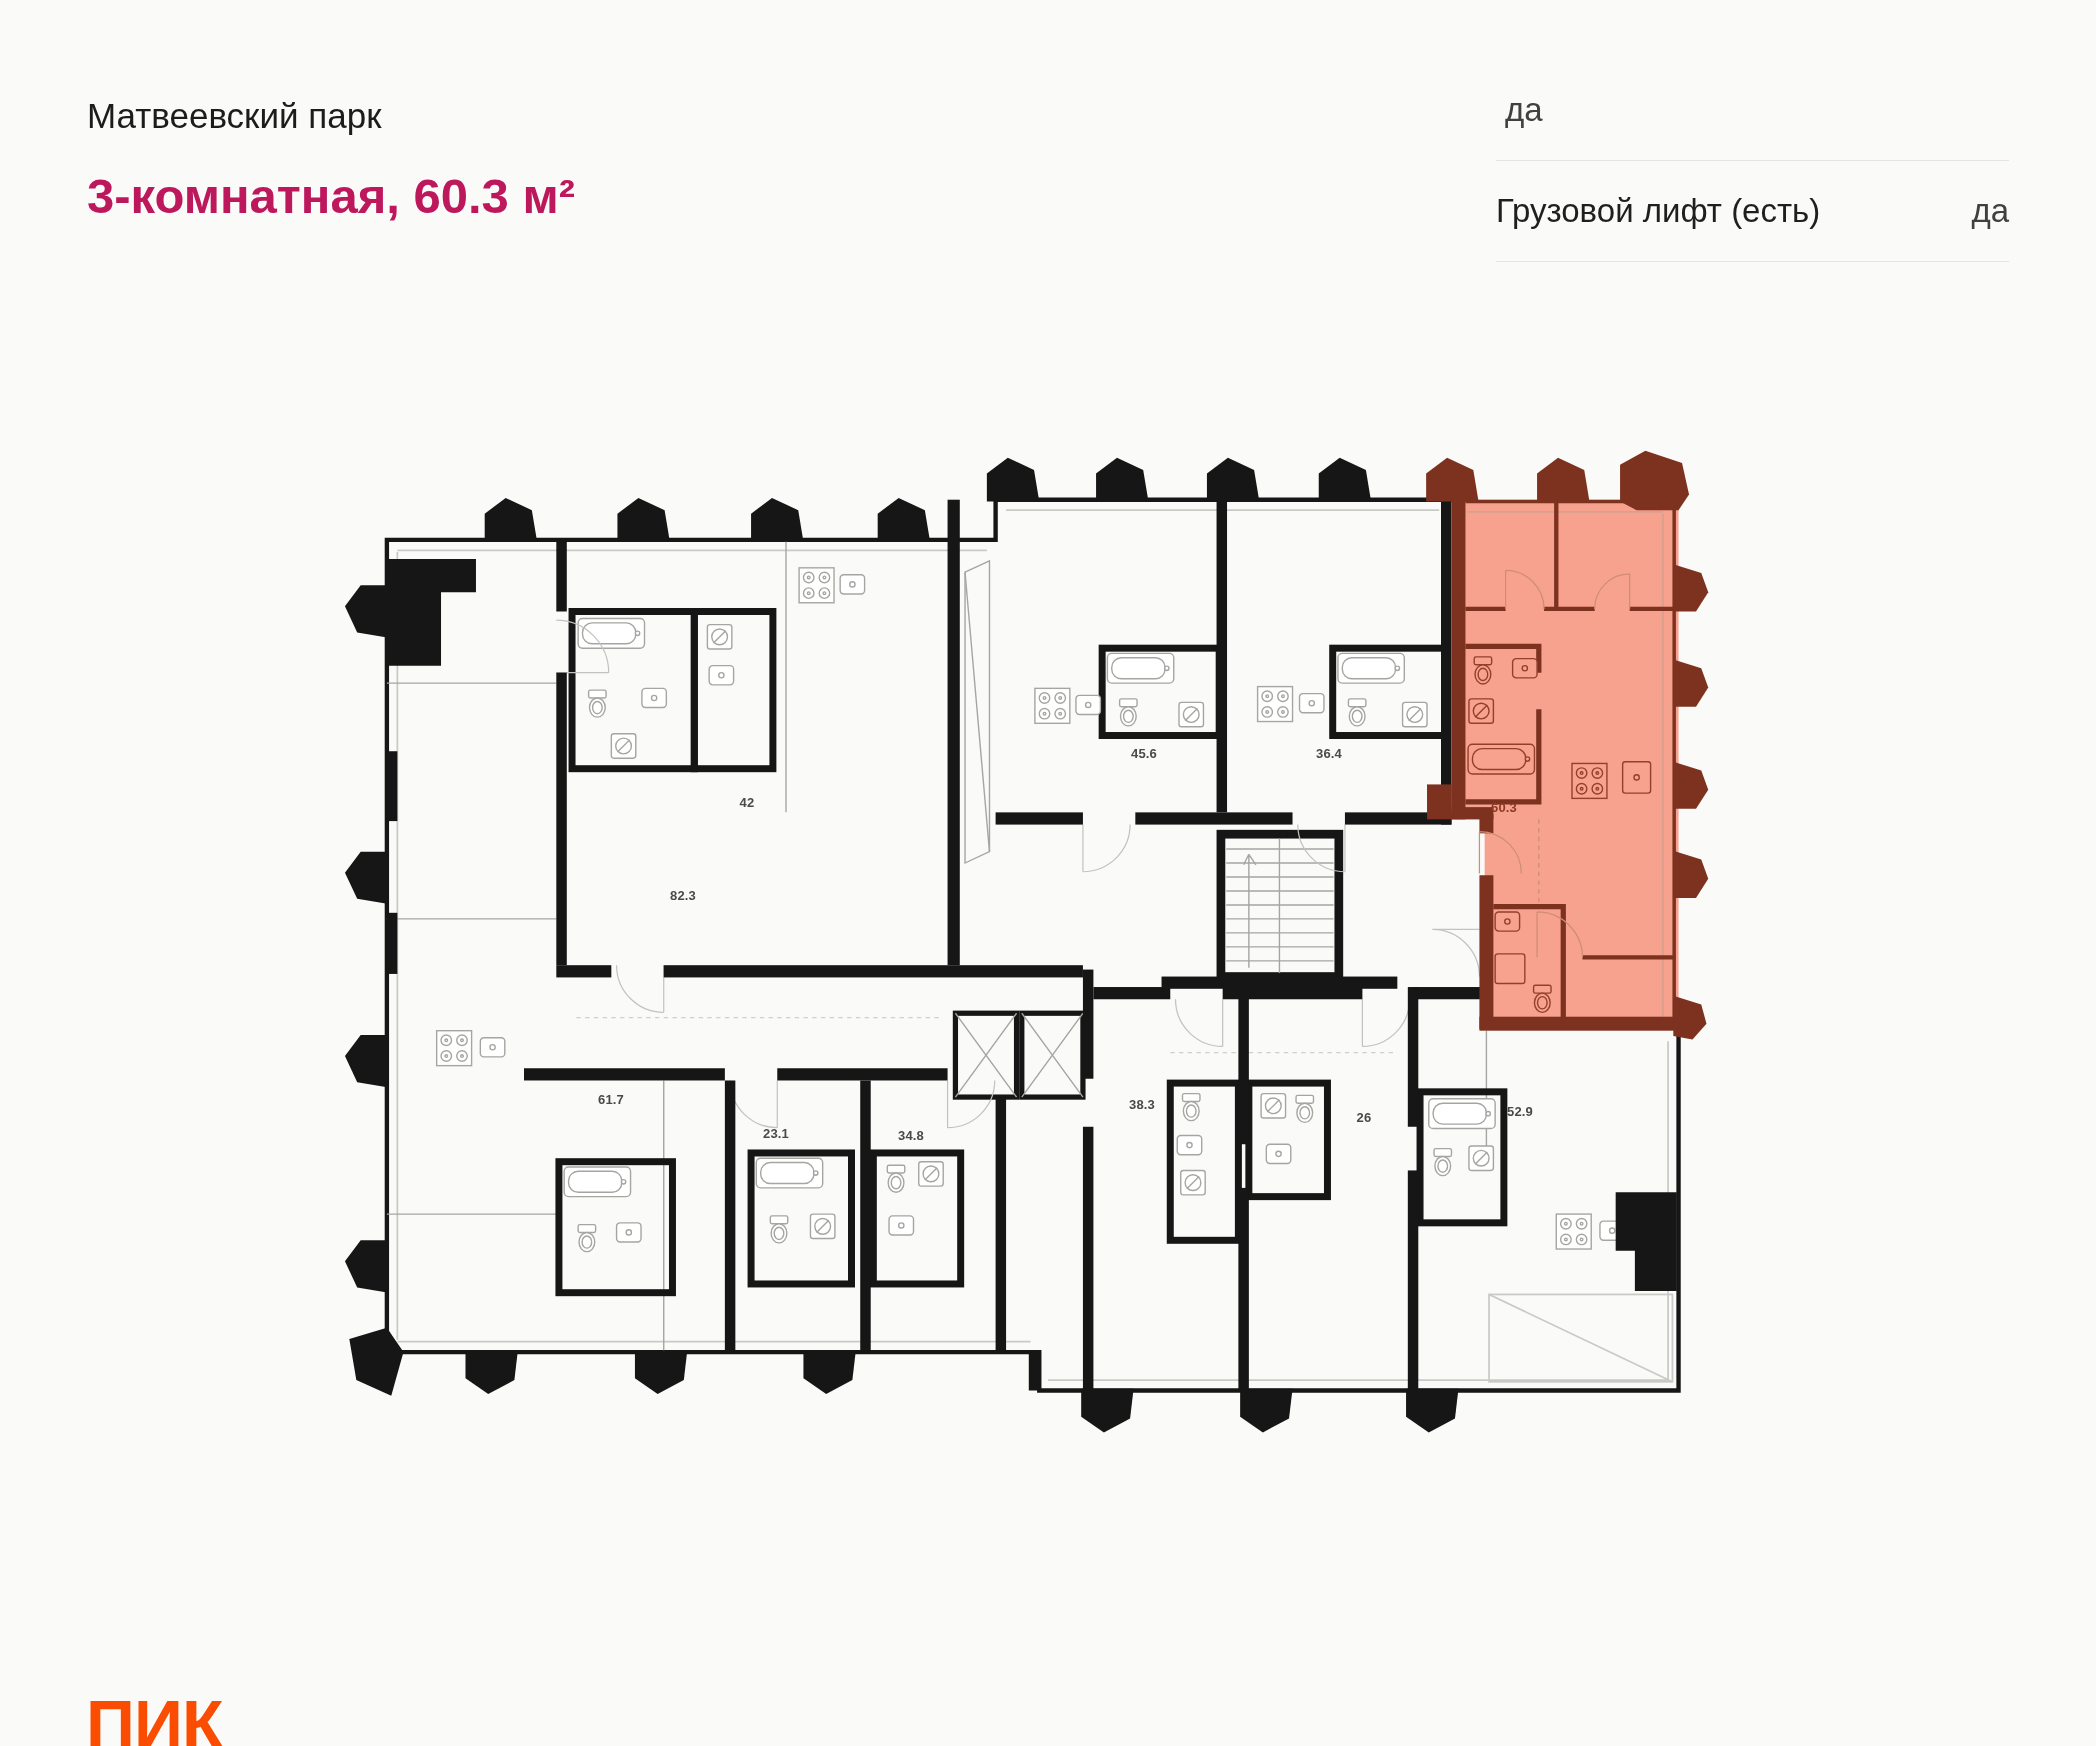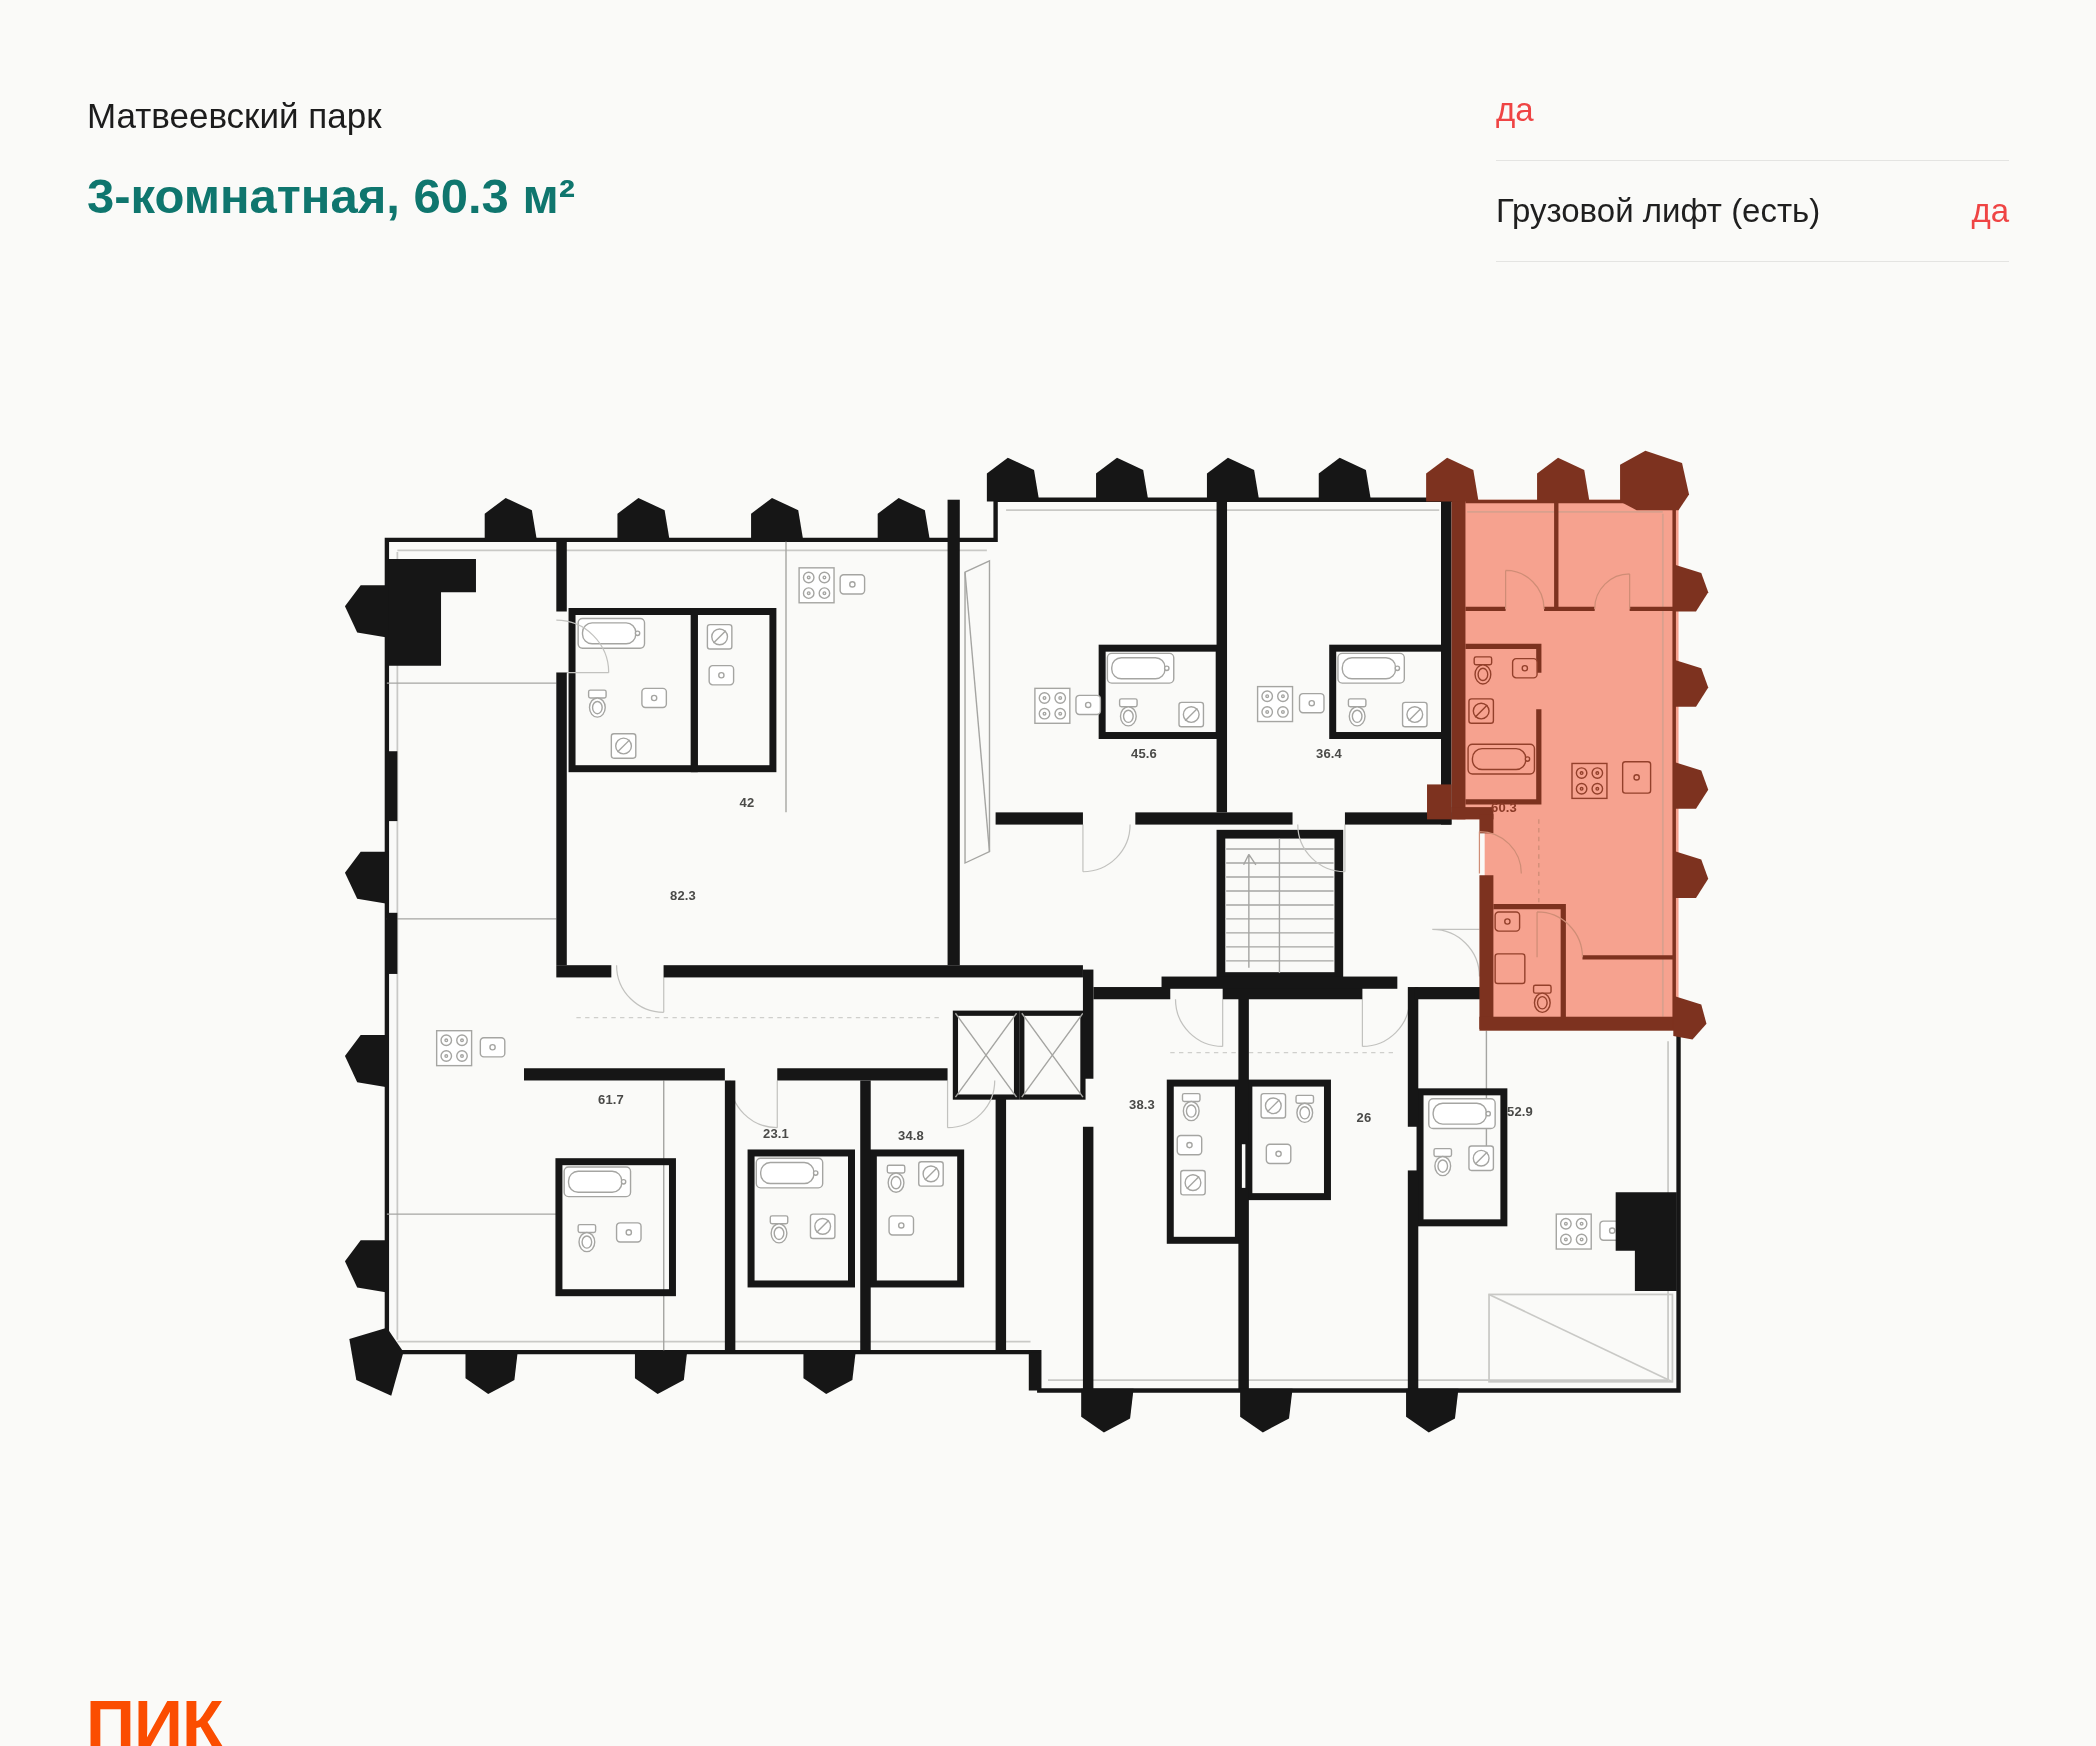--- a/index.html
+++ b/index.html
@@ -1,27 +1,27 @@
 <!DOCTYPE html>
 <html style="font-size:14px"><head>
 <meta charset="utf-8">
 <style>
   html,body{margin:0;padding:0;background:#fafaf8;}
   #screen{position:relative;width:2096px;height:1747px;background:#fafaf8;overflow:hidden;
           font-family:"Liberation Sans",sans-serif;}
   
   .hdr-project{position:absolute;left:87px;top:96px;font-size:35px;color:#1c1c1c;}
-  .hdr-title{position:absolute;left:87px;top:168px;font-size:49px;font-weight:700;color:#0f766e;}
+  .hdr-title{position:absolute;left:87px;top:168px;font-size:49px;font-weight:700;color:#be185d;}
   .hdr-sub{position:absolute;left:87px;top:231px;font-size:45px;color:#a9a9a6;}
   
   .lift-panel{position:absolute;left:1496px;top:60px;width:513px;}
   .lift-row{display:flex;justify-content:space-between;align-items:center;height:100px;
             border-bottom:1.7px solid #e4e4e2;font-size:33px;}
   .lift-row .lbl{color:#1f1f1f;}
-  .lift-row .val{color:#ef4444;}
+  .lift-row .val{color:#404040;margin-left:9px;}
   
   .area-label{position:absolute;transform:translate(-50%,-50%);font-size:13px;color:#4a4a48;
               font-weight:700;letter-spacing:0.2px;}
   .area-label.hl{color:#8a3a26;}
   
   .plan-svg{position:absolute;left:0;top:0;width:2096px;height:1747px;}
   .wall{fill:#161616}
   .twall{stroke:#161616;fill:none}
   .gray{stroke:#a5a5a2;fill:none;stroke-width:1.6}
   .lgray{stroke:#c9c9c6;fill:none;stroke-width:2}

